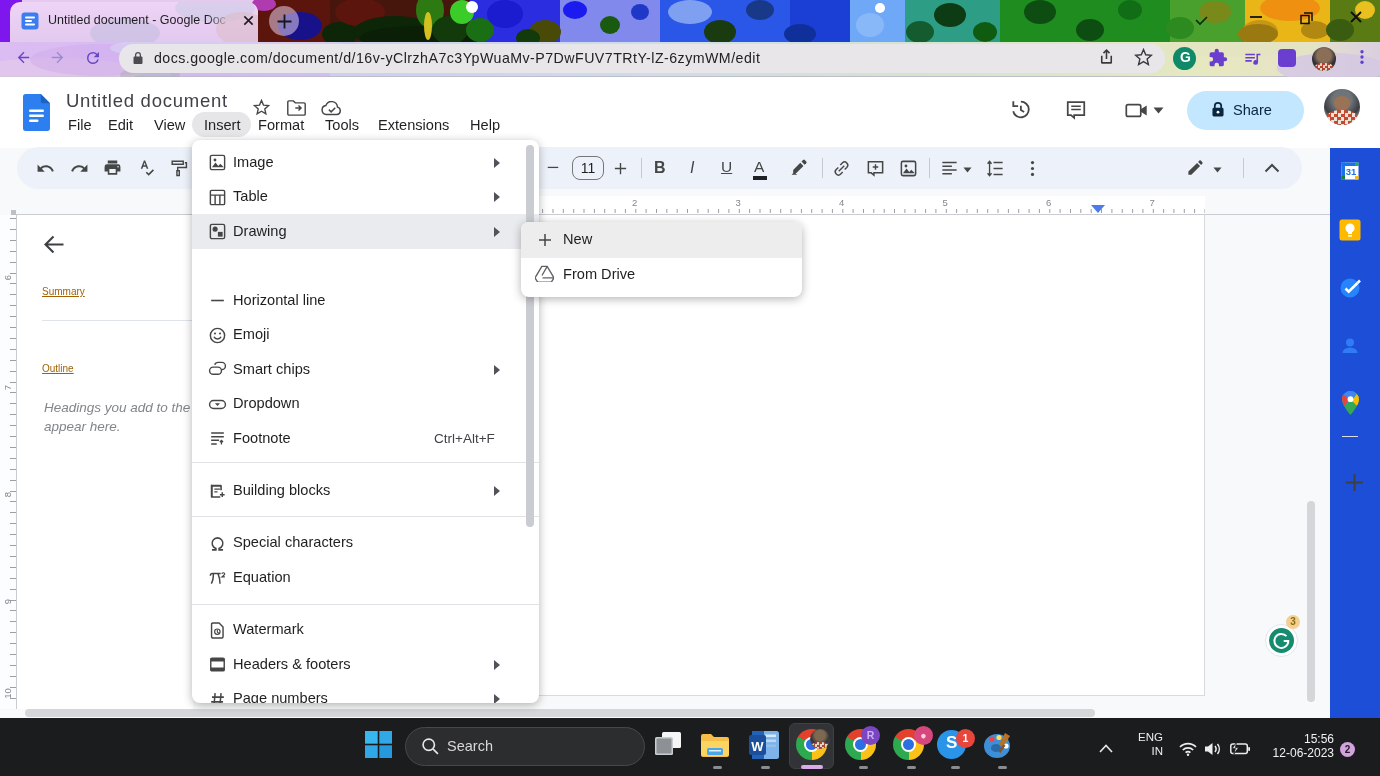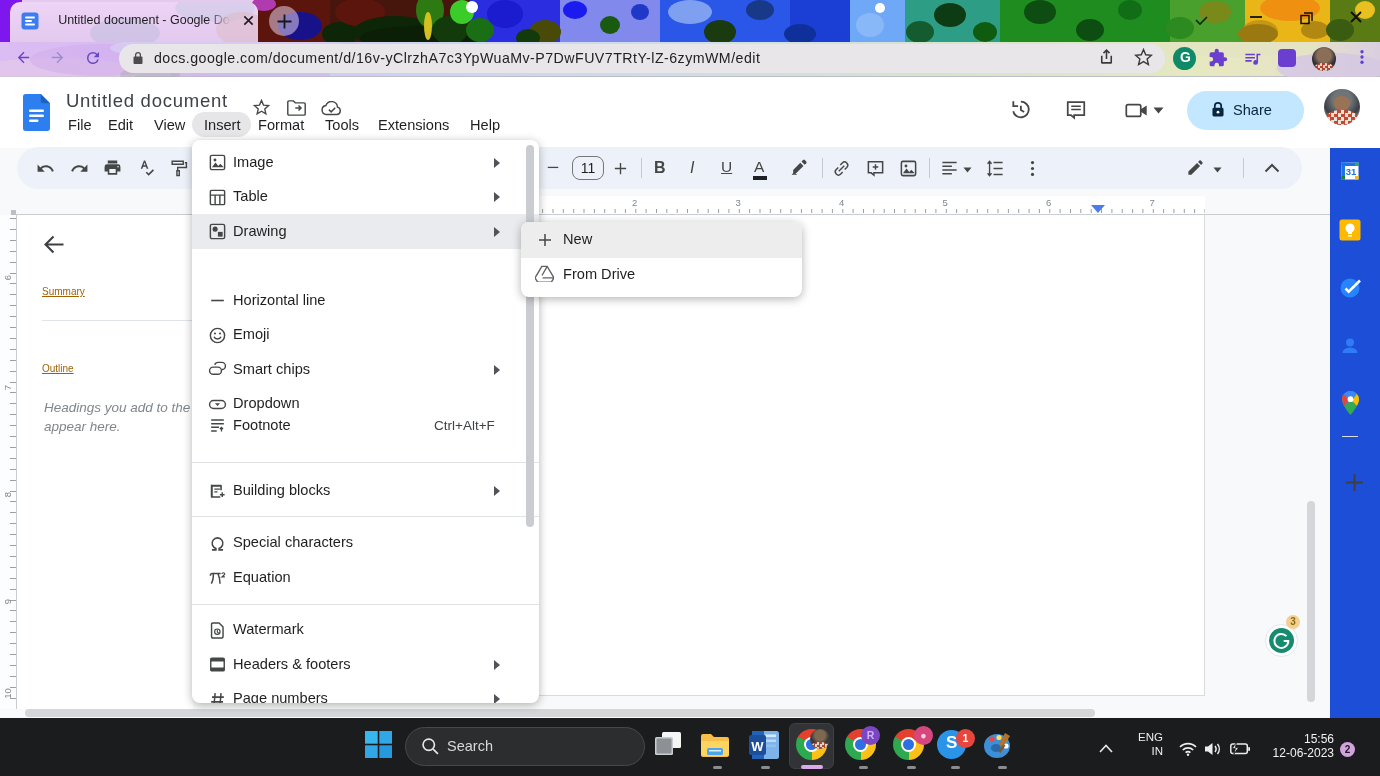--- a/index.html
+++ b/index.html
@@ -1,19 +1,19 @@
 <!DOCTYPE html>
 <html><head><meta charset="utf-8"><style>
 * { margin:0; padding:0; box-sizing:border-box; }
 html,body { width:1380px; height:776px; overflow:hidden; font-family:"Liberation Sans", sans-serif; }
 #app { position:relative; width:1380px; height:776px; background:#fff; }
 .abs { position:absolute; }
 #tab { left:10px; top:2px; width:248px; height:40px; background:linear-gradient(180deg,#eed4f6,#e2c9ee); border-radius:10px 10px 0 0; overflow:hidden;}
 #tab .b { position:absolute; border-radius:50%; }
-#tabtitle { left:48px; top:13px; width:188px; height:16px; font-size:12.5px; color:#1d1d1f; white-space:nowrap; overflow:hidden;text-align:right; -webkit-mask-image:linear-gradient(90deg,#000 84%,transparent 97%); }
+#tabtitle { left:48px; top:13px; width:188px; height:16px; font-size:12.5px; color:#1d1d1f; white-space:nowrap; overflow:hidden; -webkit-mask-image:linear-gradient(90deg,#000 84%,transparent 97%); }
 #newtab { left:269px; top:6px; width:30px; height:30px; border-radius:50%; background:rgba(228,205,236,.55); }
 #addr { left:0; top:42px; width:1380px; height:35px; background:linear-gradient(90deg,#dcbcf2 0%,#d7bdf2 10%,#d2c7f4 18%,#ccd2f2 30%,#ccdaee 42%,#cfe0e0 54%,#d3e4cf 66%,#dde7c6 78%,#e7e8bf 88%,#e5e2c9 95%,#d9cfe0 100%); border-bottom:1px solid #bcbfc7;}
 #urlbar { left:119px; top:43.5px; width:1046px; height:29px; border-radius:14.5px; background:#e9e6ea; }
 #urltext { left:154px; top:50px; font-size:14.2px; color:#222225; letter-spacing:0.47px; }
 #dochead { left:0; top:78px; width:1380px; height:70px; background:#fff; }
 #doctitle { left:66px; top:90px; font-size:18.5px; color:#3f4246; letter-spacing:0.75px; }
 .mitem { position:absolute; top:117px; font-size:14.6px; color:#1f2023; }
 #insertpill { left:192px; top:112px; width:59px; height:25px; background:#e6e6e9; border-radius:13px; }
 #sharebtn { left:1187px; top:91px; width:117px; height:39px; border-radius:20px; background:#c2e7ff; }
 #sharebtn span { position:absolute; left:46px; top:11px; font-size:14.6px; color:#0a2540; }
@@ -575,21 +575,21 @@
         <div class="mtxt">Smart chips</div>
         <div class="marr"></div>
       </div>
       <div class="mrow" style="top:246.5px">
         <svg class="micon" width="19" height="19" viewBox="0 0 24 24">
           <rect x="2" y="7" width="20" height="10" rx="5" fill="none" stroke="#444746" stroke-width="1.8"></rect>
           <path d="M8.8 10.3 l3.2 3.6 3.2-3.6 z" fill="#444746"></path>
         </svg>
         <div class="mtxt">Dropdown</div>
       </div>
-      <div class="mrow" style="top:268px">
+      <div class="mrow" style="top:281px">
         <svg class="micon" width="19" height="19" viewBox="0 0 24 24">
           <path d="M4 5 h16 M4 9.7 h16 M4 14.3 h10 M4 19 h7" stroke="#444746" stroke-width="1.8"></path>
           <path d="M17 19.5 v-5 m-2 2 l2-2 2 2" stroke="#444746" stroke-width="1.6" fill="none"></path>
         </svg>
         <div class="mtxt">Footnote</div>
         <div class="mshort">Ctrl+Alt+F</div>
       </div>
       <div class="msep" style="top:322px"></div>
       <div class="mrow" style="top:333.5px">
         <svg class="micon" width="19" height="19" viewBox="0 0 24 24">

